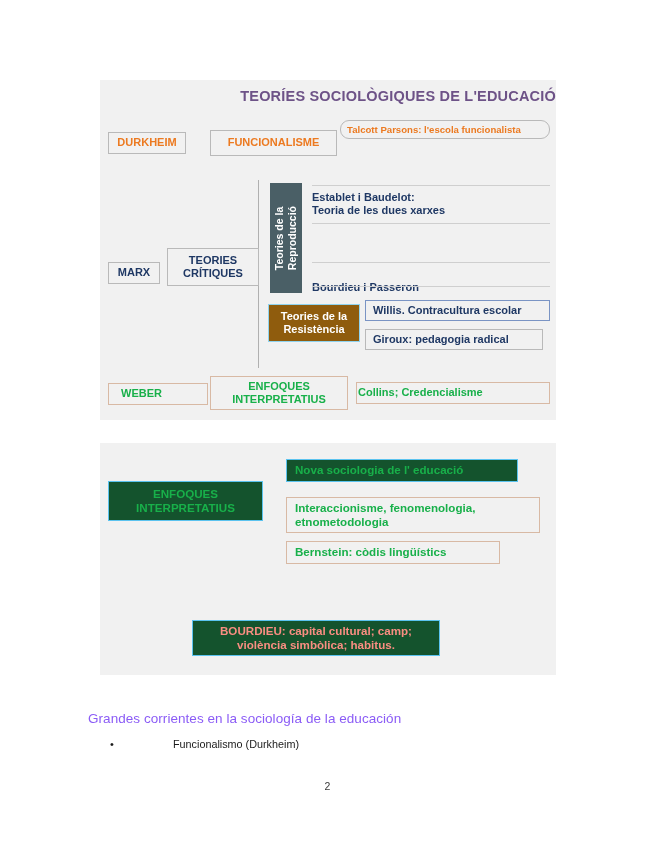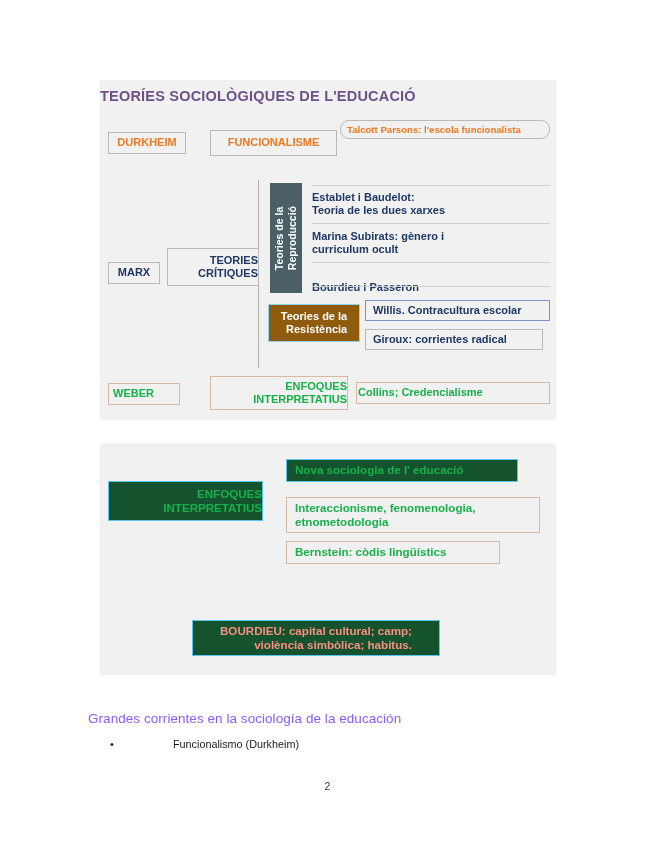--- a/index.html
+++ b/index.html
@@ -21,35 +21,35 @@
   .panel {
     position: absolute;
     background: #f1f1f1;
   }
   #panel-one { left: 100px; top: 80px; width: 456px; height: 340px; }
   #panel-two { left: 100px; top: 443px; width: 456px; height: 232px; }
 
   .diagram-title {
     position: absolute;
     left: 0; right: 0; top: 8px;
-    text-align: left;
+    text-align: right;
     color: #6d5287;
     font-size: 14.5px;
     font-weight: bold;
     letter-spacing: 0.2px;
   }
 
   
   .node {
     position: absolute;
     box-sizing: border-box;
     display: flex;
     align-items: center;
     justify-content: center;
-    text-align: right;
+    text-align: center;
     line-height: 1.22;
   }
   .node.left-text { justify-content: flex-start; text-align: left; }
 
   
   .box-gray {
     border: 1px solid #b9b9b9;
     background: #f1f1f1;
   }
   .box-tan {
@@ -173,35 +173,33 @@
     <div class="vbox" style="left:170px; top:103px; width:32px; height:110px;">
       <span>Teories de la
 Reproducció</span>
     </div>
 
     <div class="hrule" style="left:212px; top:105px; width:238px;"></div>
     <div class="node t-navy fs11 box-plain left-text" style="left:212px; top:107px; width:238px; height:34px; white-space:pre-line;">Establet i Baudelot:
 Teoria de les dues xarxes</div>
 
     <div class="hrule" style="left:212px; top:143px; width:238px;"></div>
-    <div class="node t-navy fs11 box-plain left-text" style="left:212px; top:146px; width:238px; height:34px; white-space:pre-line;">Marina Subirats: gènero i
-curriculum ocult</div>
 
     <div class="hrule" style="left:212px; top:182px; width:238px;"></div>
     <div class="node t-navy fs11 box-plain left-text" style="left:212px; top:184px; width:238px; height:20px;margin-top:14px;">Bourdieu i Passeron</div>
     <div class="hrule" style="left:212px; top:206px; width:238px;"></div>
 
     <div class="node box-brown t-white fs11" style="left:168px; top:224px; width:92px; height:38px; white-space:pre-line;">Teories de la
 Resistència</div>
 
     <div class="node box-blue t-navy fs11 left-text" style="left:265px; top:220px; width:185px; height:21px; padding-left:7px;">Willis. Contracultura escolar</div>
 
-    <div class="node box-gray t-navy fs11 left-text" style="left:265px; top:249px; width:178px; height:21px; padding-left:7px;">Giroux: corrientes radical</div>
-
-    <div class="node box-tan t-green fs11 left-text" style="left:8px; top:303px; width:72px; height:22px; padding-left:4px;">WEBER</div>
+    <div class="node box-gray t-navy fs11 left-text" style="left:265px; top:249px; width:178px; height:21px; padding-left:7px;">Giroux: pedagogia radical</div>
+
+    <div class="node box-tan t-green fs11 left-text" style="left:8px; top:303px; width:100px; height:22px; padding-left:12px;">WEBER</div>
 
     <div class="node box-tan t-green fs11" style="left:110px; top:296px; width:138px; height:34px; white-space:pre-line;">ENFOQUES INTERPRETATIUS</div>
 
     <div class="node box-tan t-green fs11 left-text" style="left:256px; top:302px; width:194px; height:22px; padding-left:1px;">Collins; Credencialisme</div>
   </div>
 
   <div class="panel" id="panel-two">
 
     <div class="node box-cyan t-green fs12" style="left:8px; top:38px; width:155px; height:40px; white-space:pre-line;">ENFOQUES INTERPRETATIUS</div>
 

